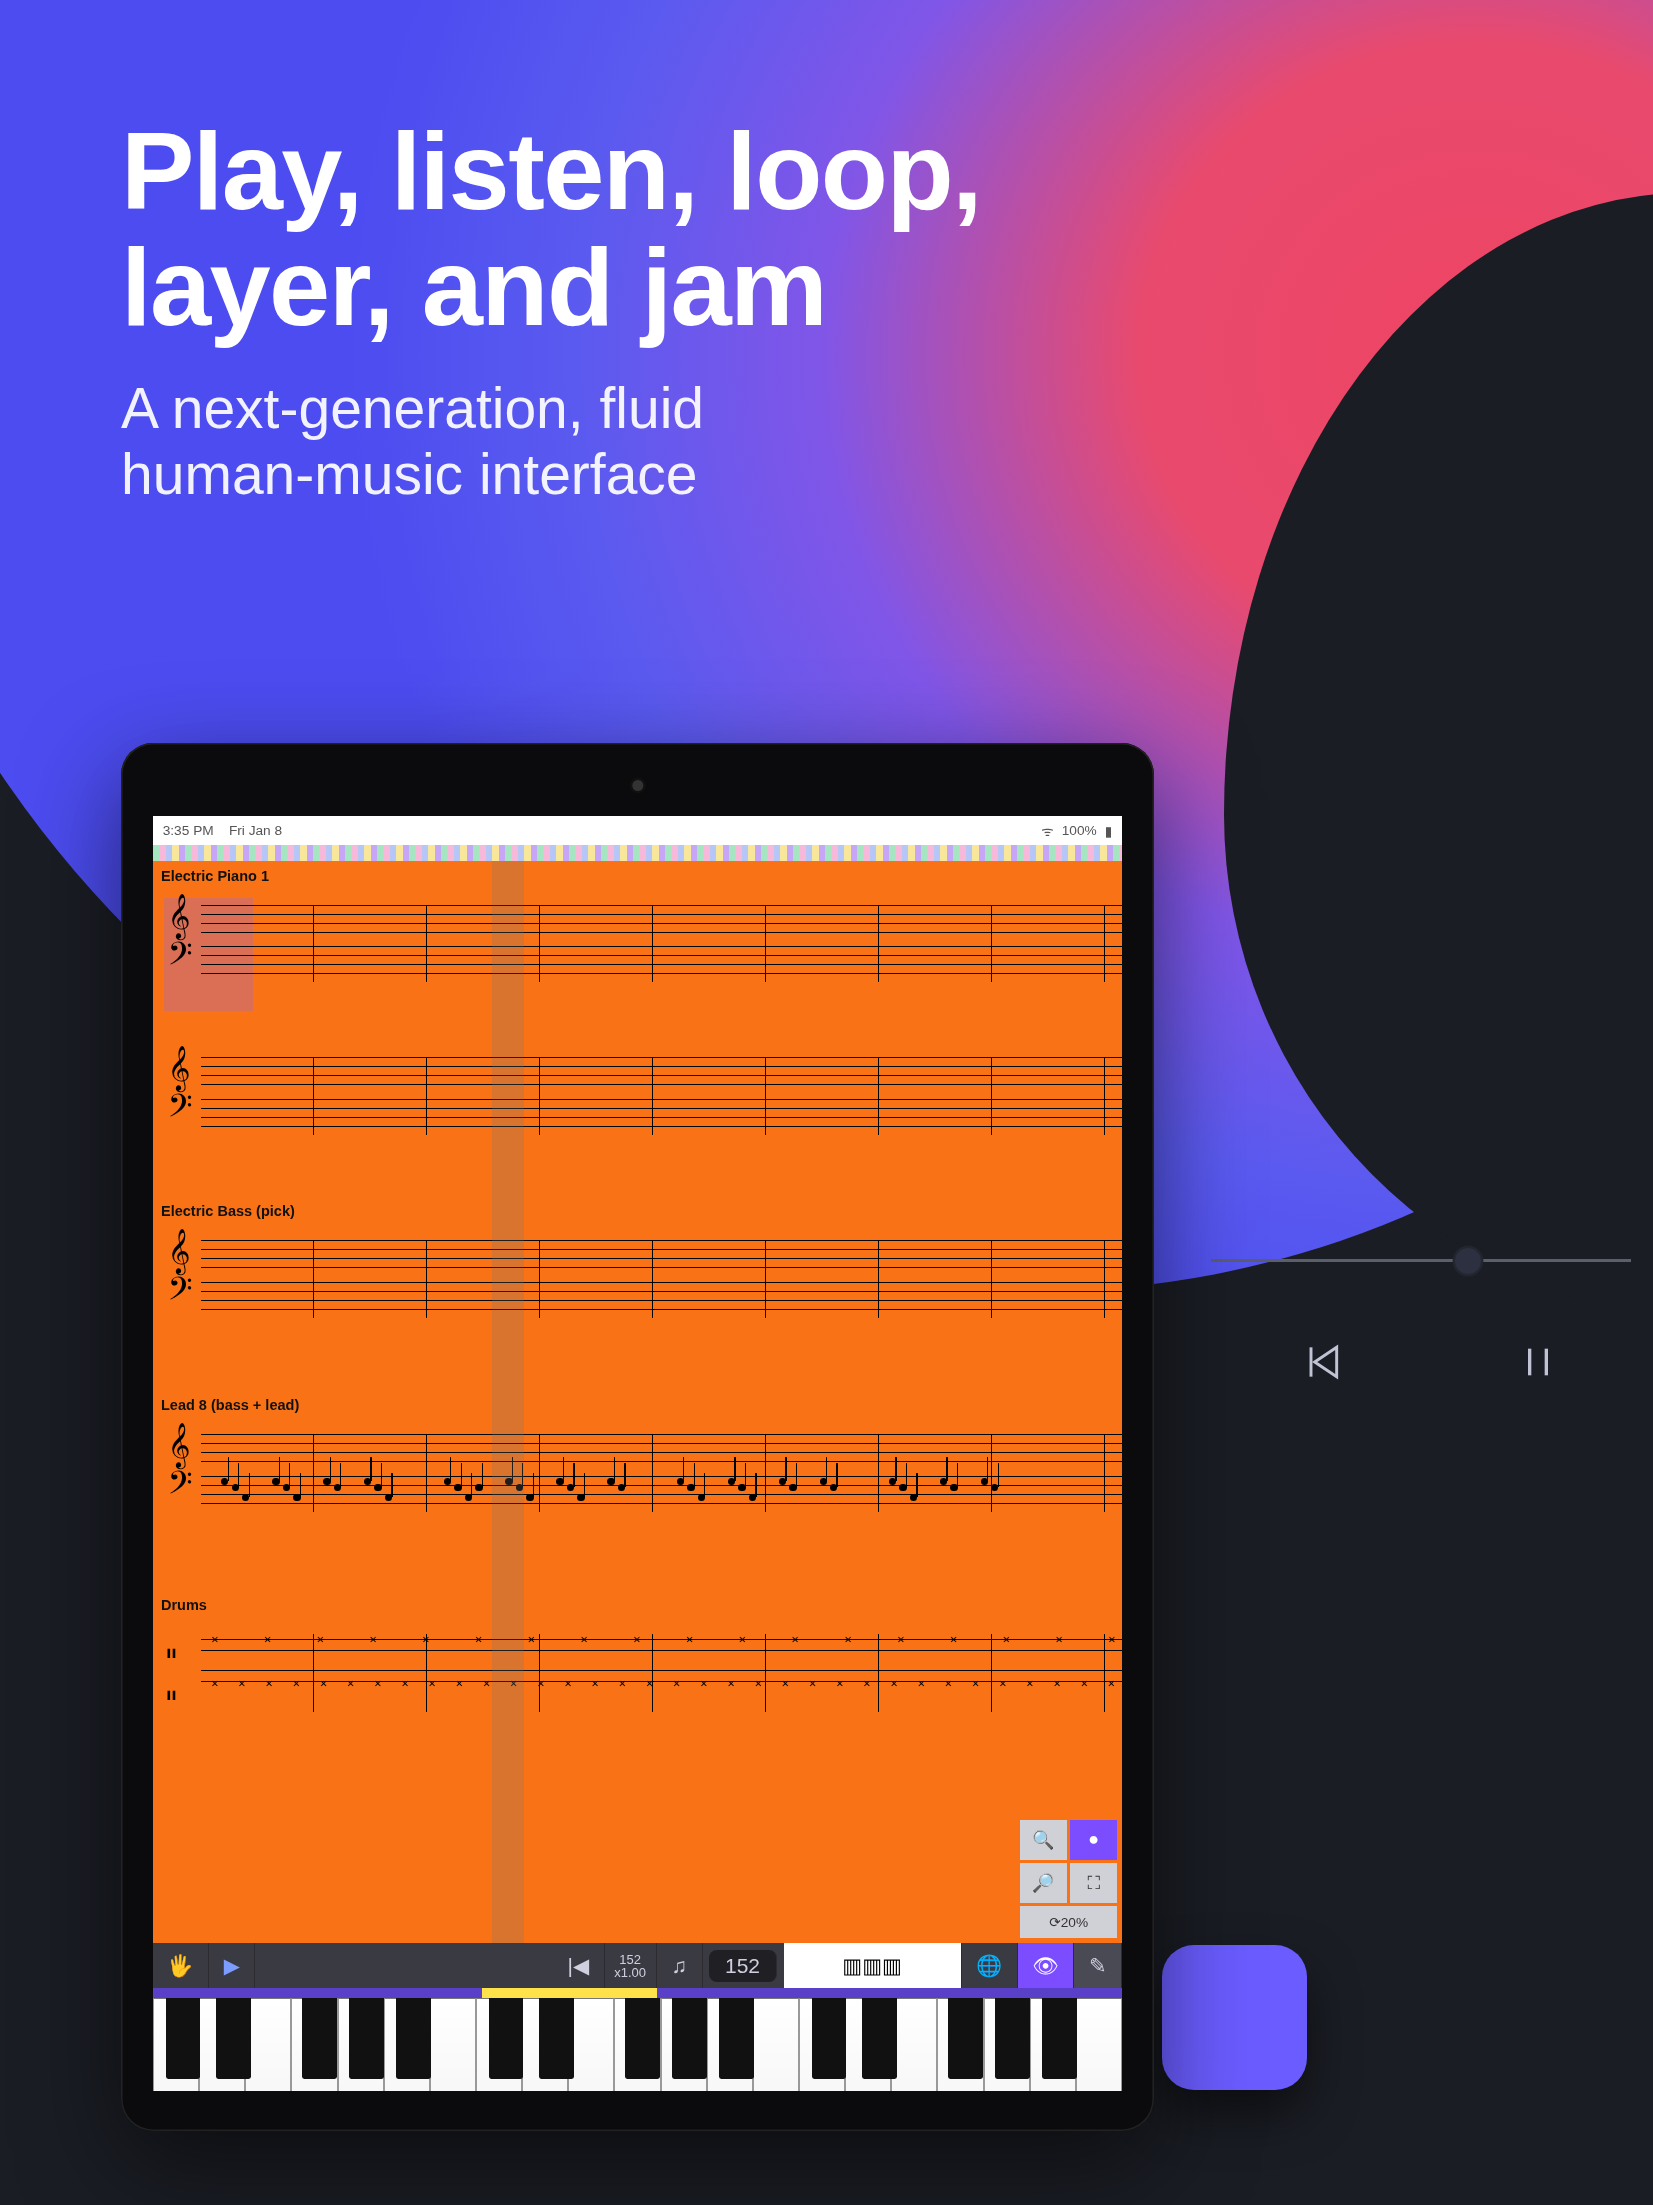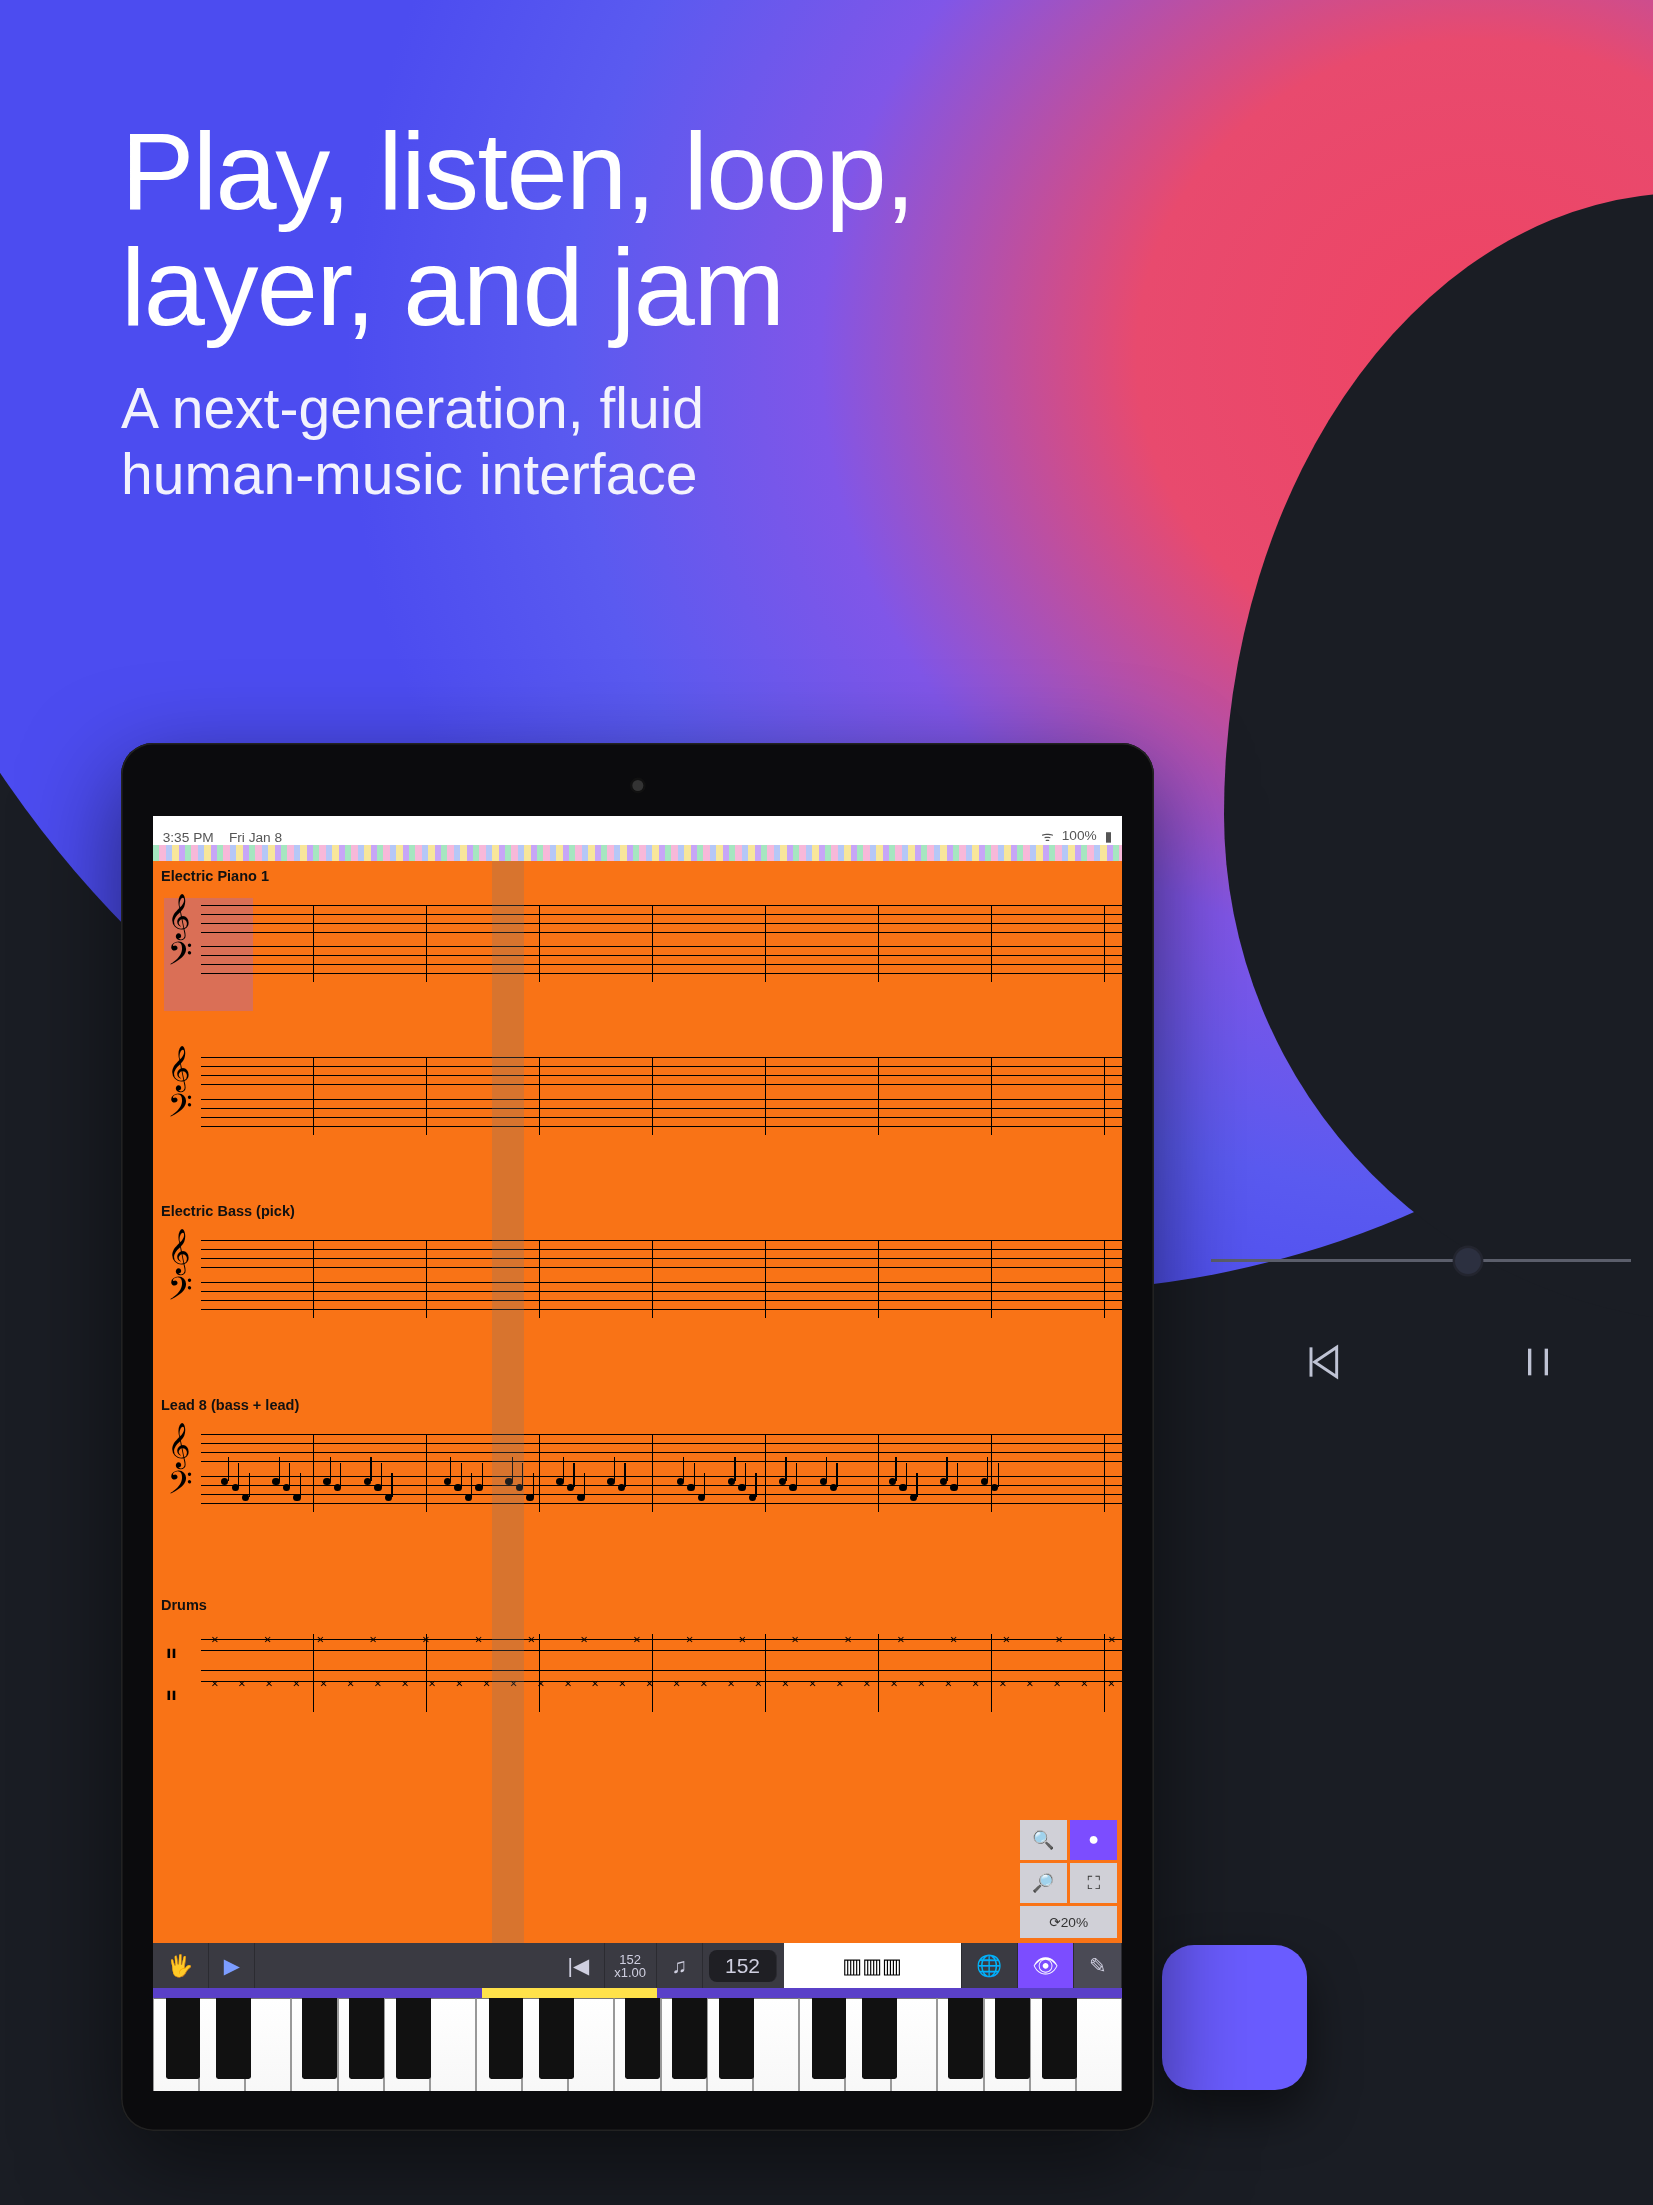--- a/index.html
+++ b/index.html
@@ -21,42 +21,42 @@
     right:-6%; bottom:-2%;
     width:40%; height:70%;
     background:#1a1d24;
     border-radius:55% 45% 40% 60% / 55% 50% 50% 45%;
   }
 
   
   .headline {
     position: absolute; top: 113px; left: 121px; z-index: 5; color: #fff;
   }
-  .headline h1 { font-size: 110px; font-weight: 400; line-height: 1.05; letter-spacing: -1.6px; }
+  .headline h1 { font-size: 110px; font-weight: 700; line-height: 1.05; letter-spacing: -1.6px; }
   .headline p  { font-size: 57px; font-weight: 500; margin-top: 32px; line-height: 1.15; opacity: .93; }
 
   
   .tablet {
     position: absolute; top: 743px; left: 121px;
     width: 1033px; height: 1388px;
     background: #0b0b0d;
     border-radius: 32px;
     box-shadow: 0 32px 97px rgba(0,0,0,.55), 0 0 0 1.6px #222 inset;
     z-index: 4;
     padding: 73px 32px 40px 32px;
   }
   .tablet .camera { position:absolute; top:37px; left:50%; transform:translateX(-50%); width:11.3px;height:11.3px;border-radius:50%; background:#333; box-shadow:0 0 0 2.4px #111; }
 
   .screen {
     width: 100%; height: 100%; background:#fff; position:relative; overflow:hidden;
   }
 
   
   .statusbar {
-    height: 29px; font-size: 13.7px; color:#555; display:flex; align-items:flex-end; padding:0 9.7px; justify-content:space-between;
+    height: 29px; font-size: 13.7px; color:#555; display:flex; align-items:center; padding:0 9.7px; justify-content:space-between;
   }
   .statusbar .sb-right { display:flex; gap:8px; align-items:center; }
 
   
   .ruler { height: 16px; background: repeating-linear-gradient(90deg,
       #a5e6c0 0 6.5px, #f7b8d9 6.5px 13px, #b5c7f7 13px 19.4px, #f8e69a 19.4px 26px, #c7a5f7 26px 32px); }
   .ruler-label{ position:absolute; left:6.5px; top:32px; font-size:11.3px; color:#444; }
 
   
   .tracks { position:relative; height: 1082px; background:#f97316; }

